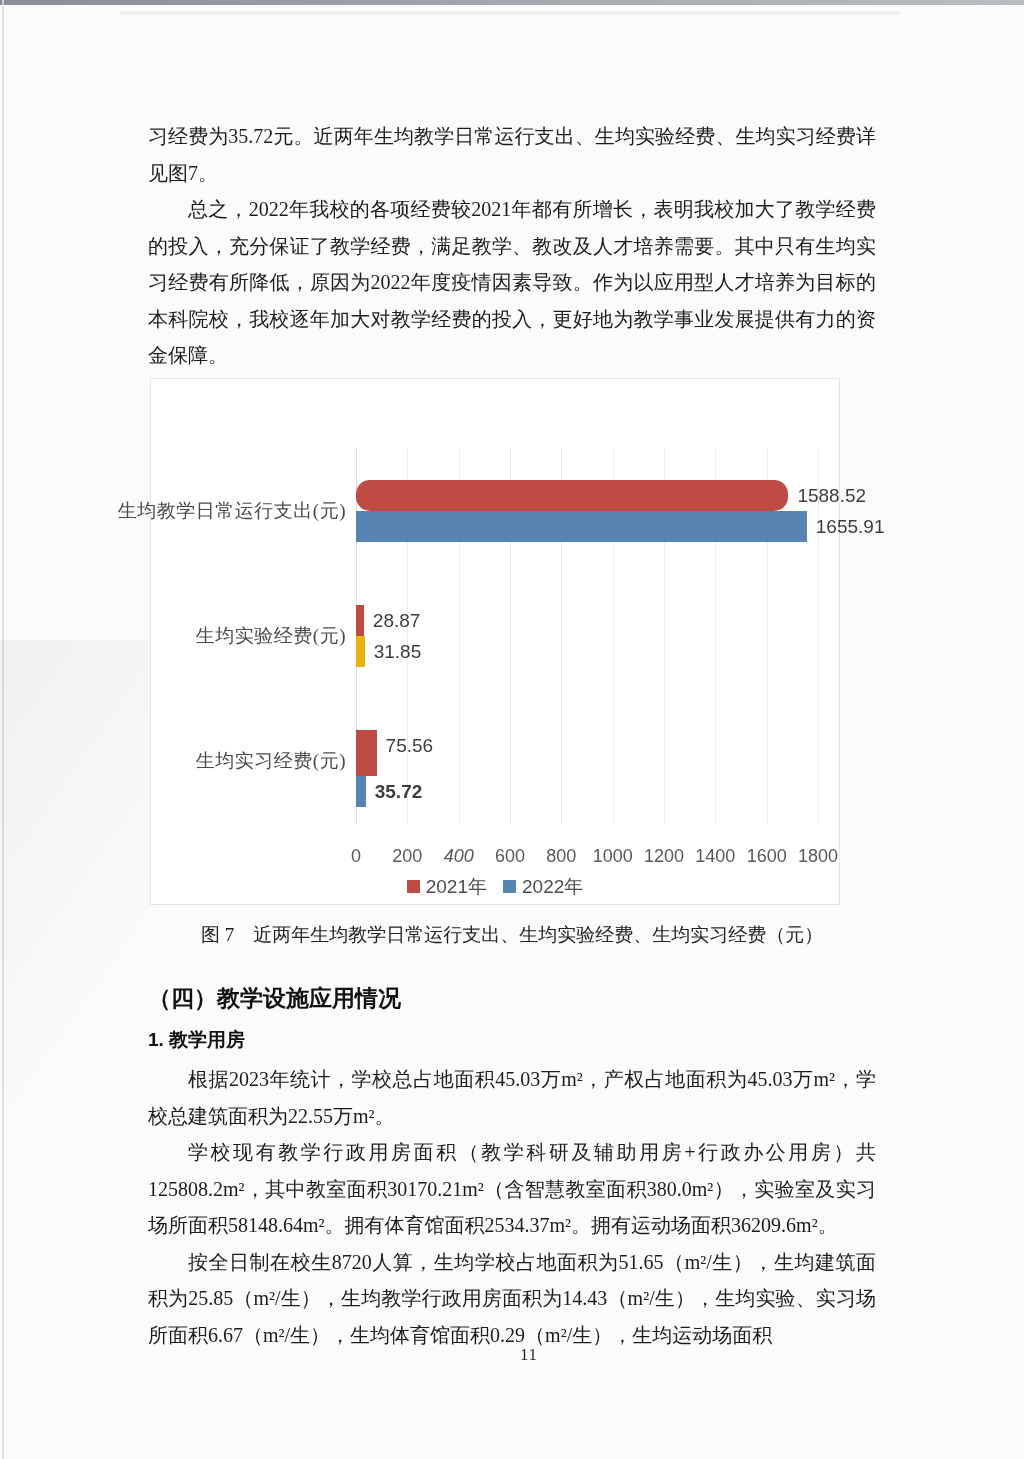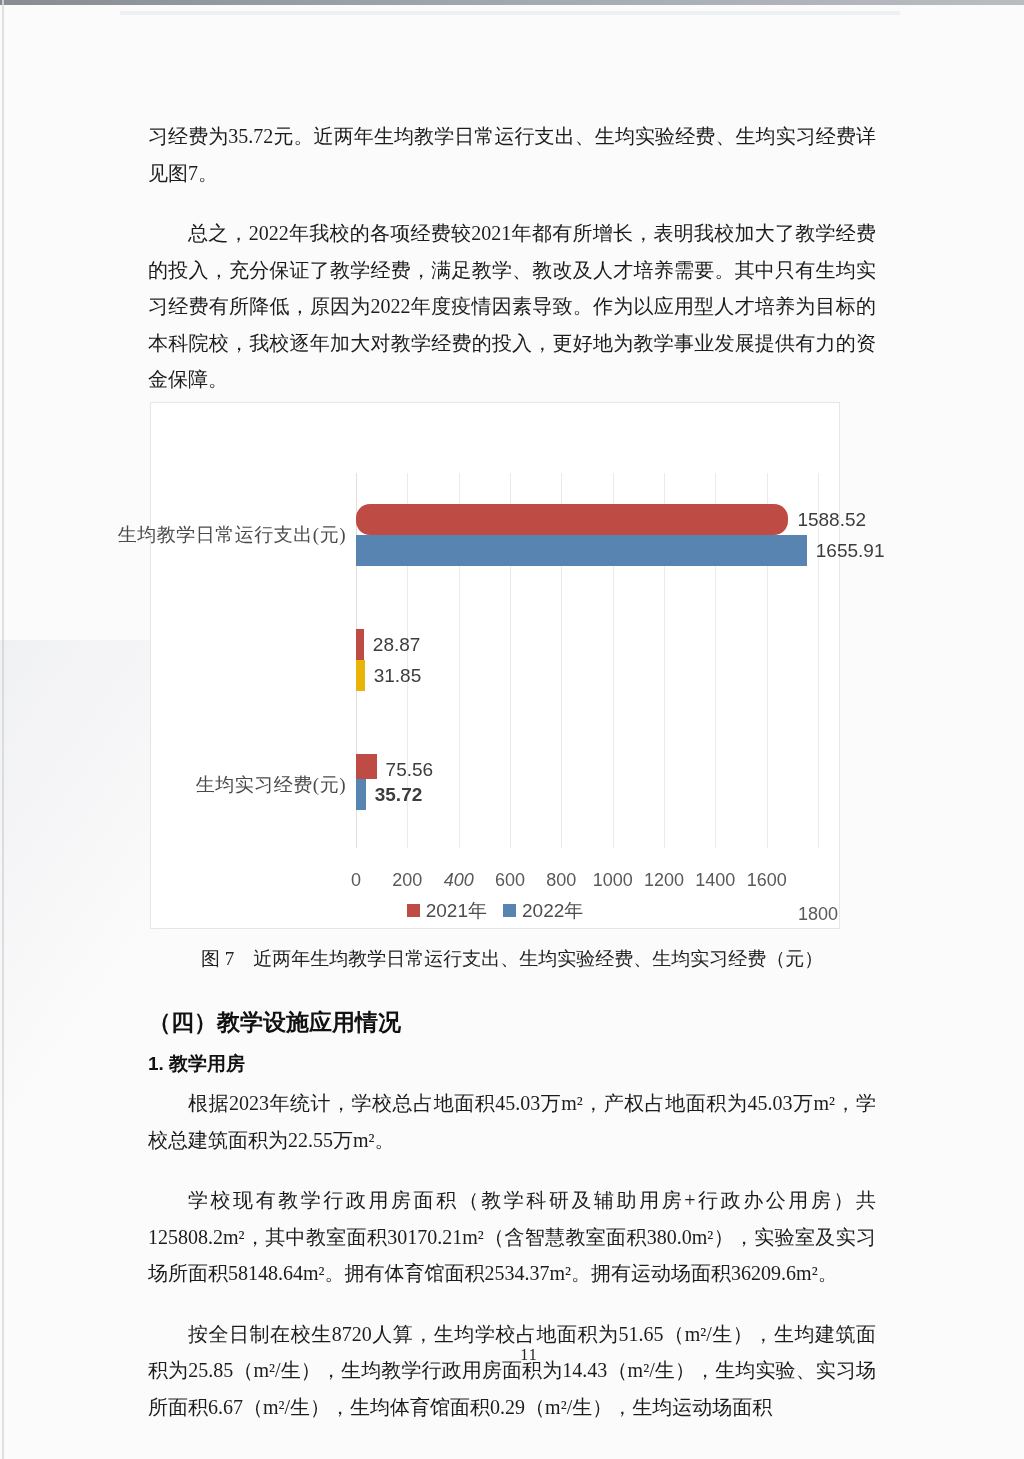--- a/index.html
+++ b/index.html
@@ -16,21 +16,21 @@
     background:#eef1f4;}
   .scan-left-edge{position:absolute;top:0;left:2px;width:2px;height:100%;
     background:#d8dbdd;opacity:.85;}
   .scan-smudge{position:absolute;left:0;top:640px;width:340px;height:480px;
     background:linear-gradient(125deg,rgba(175,179,184,.14) 0%,rgba(175,179,184,0) 55%);
     pointer-events:none;}
 
   .page-content{margin:0 148px;padding-top:118px;width:728px;
     font-size:20px;line-height:36.5px;text-align:justify;}
   .para{margin:0;}
-  .indent{text-indent:2em;margin-top:24px;}
+  .indent{text-indent:2em;}
 
   
   .chart{position:relative;margin-top:4px;margin-left:2px;width:690px;height:527px;
     background:#ffffff;border:1px solid #e6e6e6;box-sizing:border-box;}
   .plot{position:absolute;left:205px;top:70px;width:462px;height:375px;}
   .gridline{position:absolute;top:0;bottom:0;width:1px;background:#ebebeb;}
   .gridline.zero{background:#e0e0e0;}
   .cat-row{position:absolute;left:0;width:100%;height:125px;padding-left:28px;}
   .cat-label{position:absolute;right:calc(100% + 10px);top:0;height:100%;
     display:flex;align-items:center;white-space:nowrap;
@@ -94,52 +94,53 @@
           <div class="bars">
             <div class="bar" style="width: 88.2511%; height: 31px; background: rgb(191, 75, 69); border-radius: 14px;">
               <span class="bar-value">1588.52</span>
             </div>
             <div class="bar" style="width: 91.995%; height: 31px; background: rgb(88, 132, 178);">
               <span class="bar-value">1655.91</span>
             </div>
           </div>
         </div>
         <div class="cat-row" style="top: 125px;">
+          <div class="cat-label">生均实验经费(元)</div>
           <div class="bars">
             <div class="bar" style="width: 1.60389%; height: 31px; background: rgb(191, 75, 69);">
               <span class="bar-value">28.87</span>
             </div>
             <div class="bar" style="width: 1.76944%; height: 31px; background: #eab308;">
               <span class="bar-value">31.85</span>
             </div>
           </div>
         </div>
         <div class="cat-row" style="top: 250px;">
           <div class="cat-label">生均实习经费(元)</div>
           <div class="bars">
-            <div class="bar" style="width: 4.19778%; height: 25px; background: rgb(191, 75, 69);">
+            <div class="bar" style="width: 4.19778%; height: 46px; background: rgb(191, 75, 69);">
               <span class="bar-value">75.56</span>
             </div>
             <div class="bar" style="width: 1.98444%; height: 31px; background: rgb(88, 132, 178); font-weight: bold;">
               <span class="bar-value">35.72</span>
             </div>
           </div>
         </div>
       </div>
     <div class="x-axis" id="xaxis">
         <span class="x-tick" style="left: 0%;">0</span>
         <span class="x-tick" style="left: 11.1111%;">200</span>
         <span class="x-tick" style="left: 22.2222%; font-style: italic;">400</span>
         <span class="x-tick" style="left: 33.3333%;">600</span>
         <span class="x-tick" style="left: 44.4444%;">800</span>
         <span class="x-tick" style="left: 55.5556%;">1000</span>
         <span class="x-tick" style="left: 66.6667%;">1200</span>
         <span class="x-tick" style="left: 77.7778%;">1400</span>
         <span class="x-tick" style="left: 88.8889%;">1600</span>
-        <span class="x-tick" style="left: 100%; margin-top: 34px;">1800</span>
+        <span class="x-tick" style="left: 100%;">1800</span>
       </div>
     <div class="legend" id="legend">
         <div class="legend-item">
           <span class="legend-swatch" style="background: rgb(191, 75, 69);"></span>
           <span>2021年</span>
         </div>
         <div class="legend-item">
           <span class="legend-swatch" style="background: rgb(88, 132, 178);"></span>
           <span>2022年</span>
         </div>

